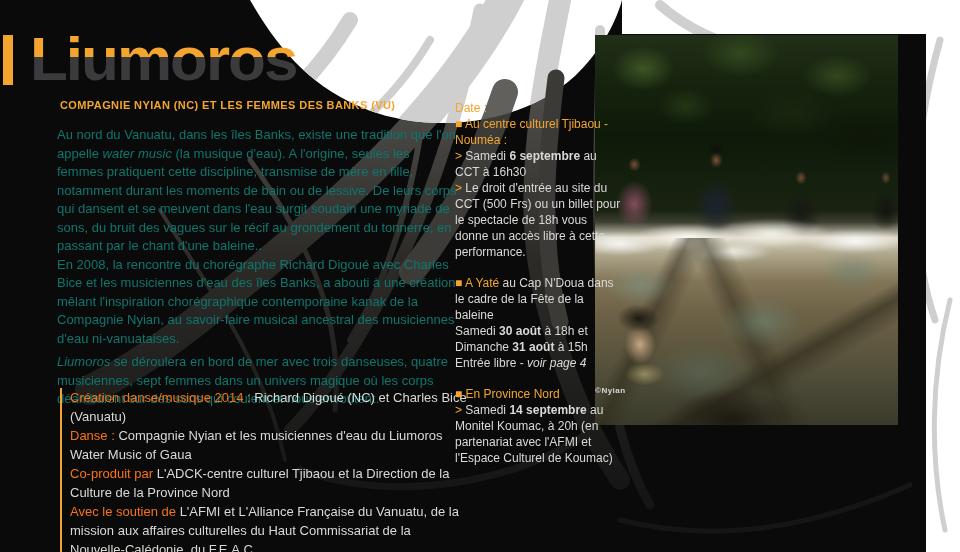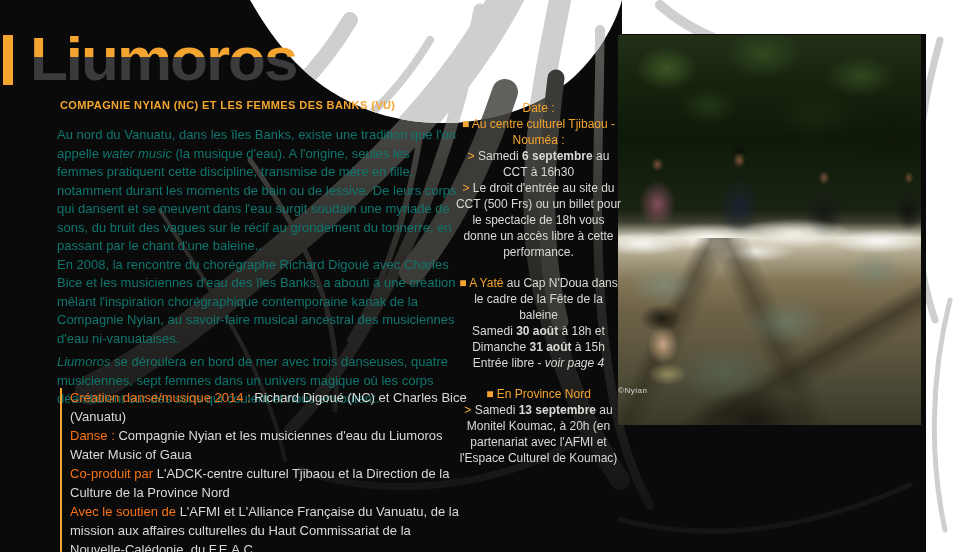--- a/index.html
+++ b/index.html
@@ -40,29 +40,30 @@
   }
   .credit-entry{margin:0;}
   .credit-label{color:#f97316;}
 
   
   #schedule{
     position:absolute;left:455px;top:100px;width:167px;z-index:2;
     color:#D9D9D6;font-size:12px;line-height:16px;
   }
   .sched-section{margin-bottom:15px;}
-  .sched-line{margin:0;text-align:center;}
+  .sched-line{margin:0;}
 
   
   #photo{
-    position:absolute;left:618px;top:35px;width:303px;height:390px;z-index:1;overflow:hidden;
+    position:absolute;left:595px;top:35px;width:303px;height:390px;z-index:1;overflow:hidden;
     background:linear-gradient(180deg,
       #223018 0%, #16230e 12%, #0e1a09 26%, #15200f 38%, #1a2312 45%,
       #3d4030 48%, #d9d4c2 52%, #b0a88e 56%, #837658 63%, #6d6247 71%,
       #5c563e 81%, #474634 92%, #3a3a2a 100%);
+    font-weight:bold;
   }
   #photo > div{position:absolute;left:0;right:0;}
   .ph-foliage{top:0;height:48%;
     background:
       radial-gradient(45px 32px at 16% 18%, rgba(92,122,52,.55), transparent 70%),
       radial-gradient(55px 35px at 48% 10%, rgba(70,100,40,.5), transparent 70%),
       radial-gradient(50px 30px at 80% 22%, rgba(84,112,48,.45), transparent 70%),
       radial-gradient(40px 26px at 30% 38%, rgba(60,88,34,.4), transparent 70%),
       radial-gradient(60px 36px at 65% 42%, rgba(30,44,18,.6), transparent 70%),
       radial-gradient(70px 45px at 90% 55%, rgba(14,22,8,.7), transparent 70%);}
@@ -177,21 +178,21 @@
       <div class="sched-line"><span class="seg-orange">&gt; </span><span>Le droit d'entrée au site du CCT (500 Frs) ou un billet pour le spectacle de 18h vous donne un accès libre à cette performance.</span></div>
     </div>
     <div class="sched-section">
       <div class="sched-line"><span class="seg-orange">■ </span><span class="seg-orange">A Yaté</span><span> au Cap N'Doua dans le cadre de la Fête de la baleine</span></div>
       <div class="sched-line"><span>Samedi </span><span class="seg-bold">30 août</span><span> à 18h et</span></div>
       <div class="sched-line"><span>Dimanche </span><span class="seg-bold">31 août</span><span> à 15h</span></div>
       <div class="sched-line"><span>Entrée libre - </span><span class="seg-italic">voir page 4</span></div>
     </div>
     <div class="sched-section">
       <div class="sched-line"><span class="seg-orange">■ </span><span class="seg-orange">En Province Nord</span></div>
-      <div class="sched-line"><span class="seg-orange">&gt; </span><span>Samedi </span><span class="seg-bold">13 septembre</span><span> au Monitel Koumac, à 20h (en partenariat avec l'AFMI et l'Espace Culturel de Koumac)</span></div>
+      <div class="sched-line"><span class="seg-orange">&gt; </span><span>Samedi </span><span class="seg-bold">14 septembre</span><span> au Monitel Koumac, à 20h (en partenariat avec l'AFMI et l'Espace Culturel de Koumac)</span></div>
     </div>
   </div>
 
 <div id="photo">
   <div class="ph-foliage"></div>
   <div class="ph-women"></div>
   <div class="ph-splash"></div>
   <div class="ph-under"></div>
   <div class="ph-face"></div>
   <div id="watermark">©Nyian</div>

